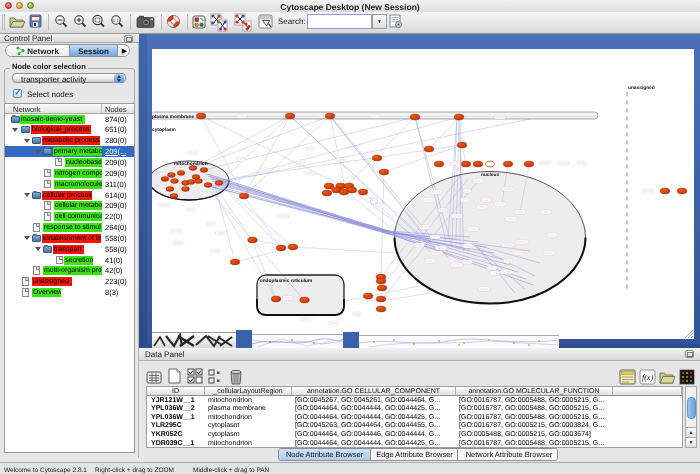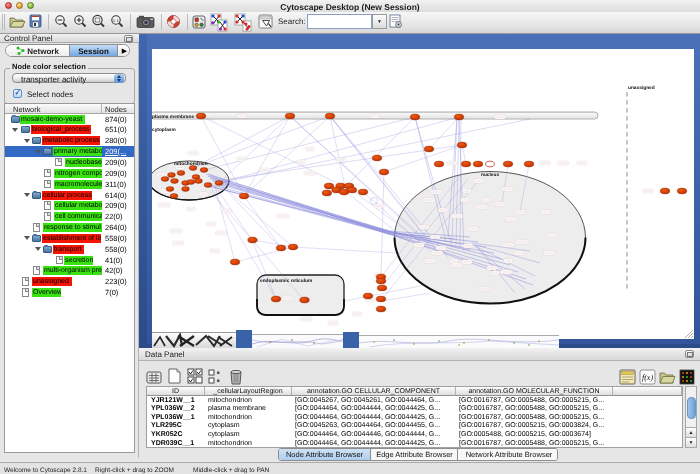--- a/index.html
+++ b/index.html
@@ -820,21 +820,21 @@
           <div class="ncount" style="">42(0)</div>
         </div>
       <div class="trow" style="left:0;top:172.8px">
           <div class="file" style="left:17px"></div>
           <div class="tlab red" style="left:27px;width:40px">unassigned</div>
           <div class="ncount" style="">223(0)</div>
         </div>
       <div class="trow" style="left:0;top:183.6px">
           <div class="file" style="left:17px"></div>
           <div class="tlab green" style="left:27px;width:29px">Overview</div>
-          <div class="ncount" style="">7(0)</div>
+          <div class="ncount" style="">8(3)</div>
         </div>
     </div>
   </div>
 
   <div id="dpanel" class="abs">
     <div id="dphead">
         <span>Data Panel</span>
       </div>
     <div class="abs floaticon" style="left:546px; top:2px;"></div>
 

